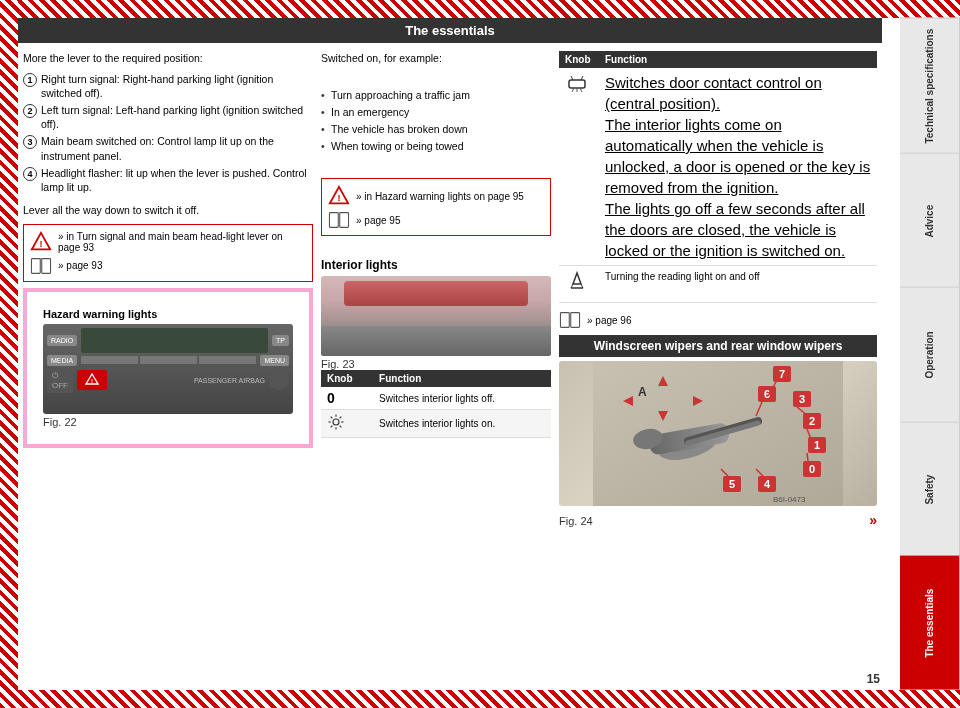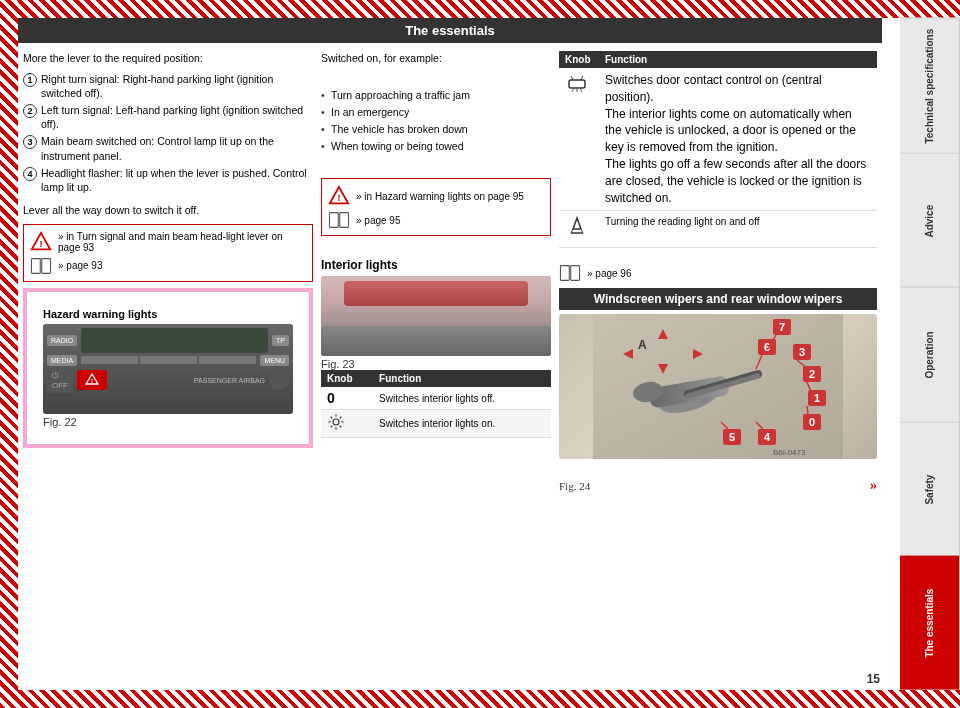--- a/index.html
+++ b/index.html
@@ -587,39 +587,39 @@
               
               <svg width="24" height="24" viewBox="0 0 24 24">
                 <rect x="4" y="8" width="16" height="8" rx="2" fill="none" stroke="#333" stroke-width="1.5"></rect>
                 <line x1="8" y1="8" x2="6" y2="4" stroke="#333" stroke-width="1"></line>
                 <line x1="16" y1="8" x2="18" y2="4" stroke="#333" stroke-width="1"></line>
                 <line x1="12" y1="16" x2="12" y2="20" stroke="#555" stroke-width="1"></line>
                 <line x1="9" y1="16" x2="7" y2="20" stroke="#555" stroke-width="1"></line>
                 <line x1="15" y1="16" x2="17" y2="20" stroke="#555" stroke-width="1"></line>
               </svg>
             </td>
-            <td style="white-space:pre-line;font-size:12px;line-height:1.4;">Switches door contact control on (central position).
+            <td style="white-space:pre-line;font-size:15px;line-height:1.4;text-decoration:underline;">Switches door contact control on (central position).
 The interior lights come on automatically when the vehicle is unlocked, a door is opened or the key is removed from the ignition.
 The lights go off a few seconds after all the doors are closed, the vehicle is locked or the ignition is switched on.</td>
           </tr>
           <tr>
             <td>
               <svg width="24" height="24" viewBox="0 0 24 24">
                 <path d="M12 3 L8 14 L16 14 Z" fill="none" stroke="#333" stroke-width="1.5"></path>
                 <line x1="8" y1="14" x2="6" y2="18" stroke="#333" stroke-width="1"></line>
                 <line x1="16" y1="14" x2="18" y2="18" stroke="#333" stroke-width="1"></line>
                 <line x1="6" y1="18" x2="18" y2="18" stroke="#333" stroke-width="1.5"></line>
               </svg>
             </td>
             <td>Turning the reading light on and off</td>
           </tr>
         </tbody>
       </table>
 
-      <div class="warning-row" style="margin-top:10px;">
+      <div class="warning-row" style="margin-top:2px;">
         <svg class="book-icon" viewBox="0 0 30 24">
           <rect x="2" y="2" width="12" height="20" rx="1" fill="none" stroke="#555" stroke-width="1.5"></rect>
           <rect x="16" y="2" width="12" height="20" rx="1" fill="none" stroke="#555" stroke-width="1.5"></rect>
         </svg>
         <span>» page 96</span>
       </div>
 
       <div class="windscreen-section">
         <div class="windscreen-heading">
           <span>Windscreen wipers and rear window wipers</span>
@@ -685,21 +685,21 @@
             <line x1="169" y1="41" x2="163" y2="55" stroke="#cc3333" stroke-width="1.5"></line>
             <line x1="204" y1="46" x2="215" y2="55" stroke="#cc3333" stroke-width="1.5"></line>
             <line x1="214" y1="68" x2="218" y2="78" stroke="#cc3333" stroke-width="1.5"></line>
             <line x1="214" y1="92" x2="215" y2="100" stroke="#cc3333" stroke-width="1.5"></line>
             <line x1="170" y1="115" x2="163" y2="108" stroke="#cc3333" stroke-width="1.5"></line>
             <line x1="135" y1="115" x2="128" y2="108" stroke="#cc3333" stroke-width="1.5"></line>
 
             <text x="180" y="141" font-size="8" fill="#555">B6I-0473</text>
           </svg>
         </div>
-        <div style="display:flex;justify-content:space-between;margin-top:19px;font-family:Liberation Serif, serif;">
+        <div style="display:flex;justify-content:space-between;align-items:center;margin-top:6px;">
           <div class="fig-label">
             <span>Fig. 24</span>
           </div>
           <span style="font-size:14px;font-weight:bold;color:#cc0000;">»</span>
         </div>
       </div>
     </div>
 
   </div>
 </div>

